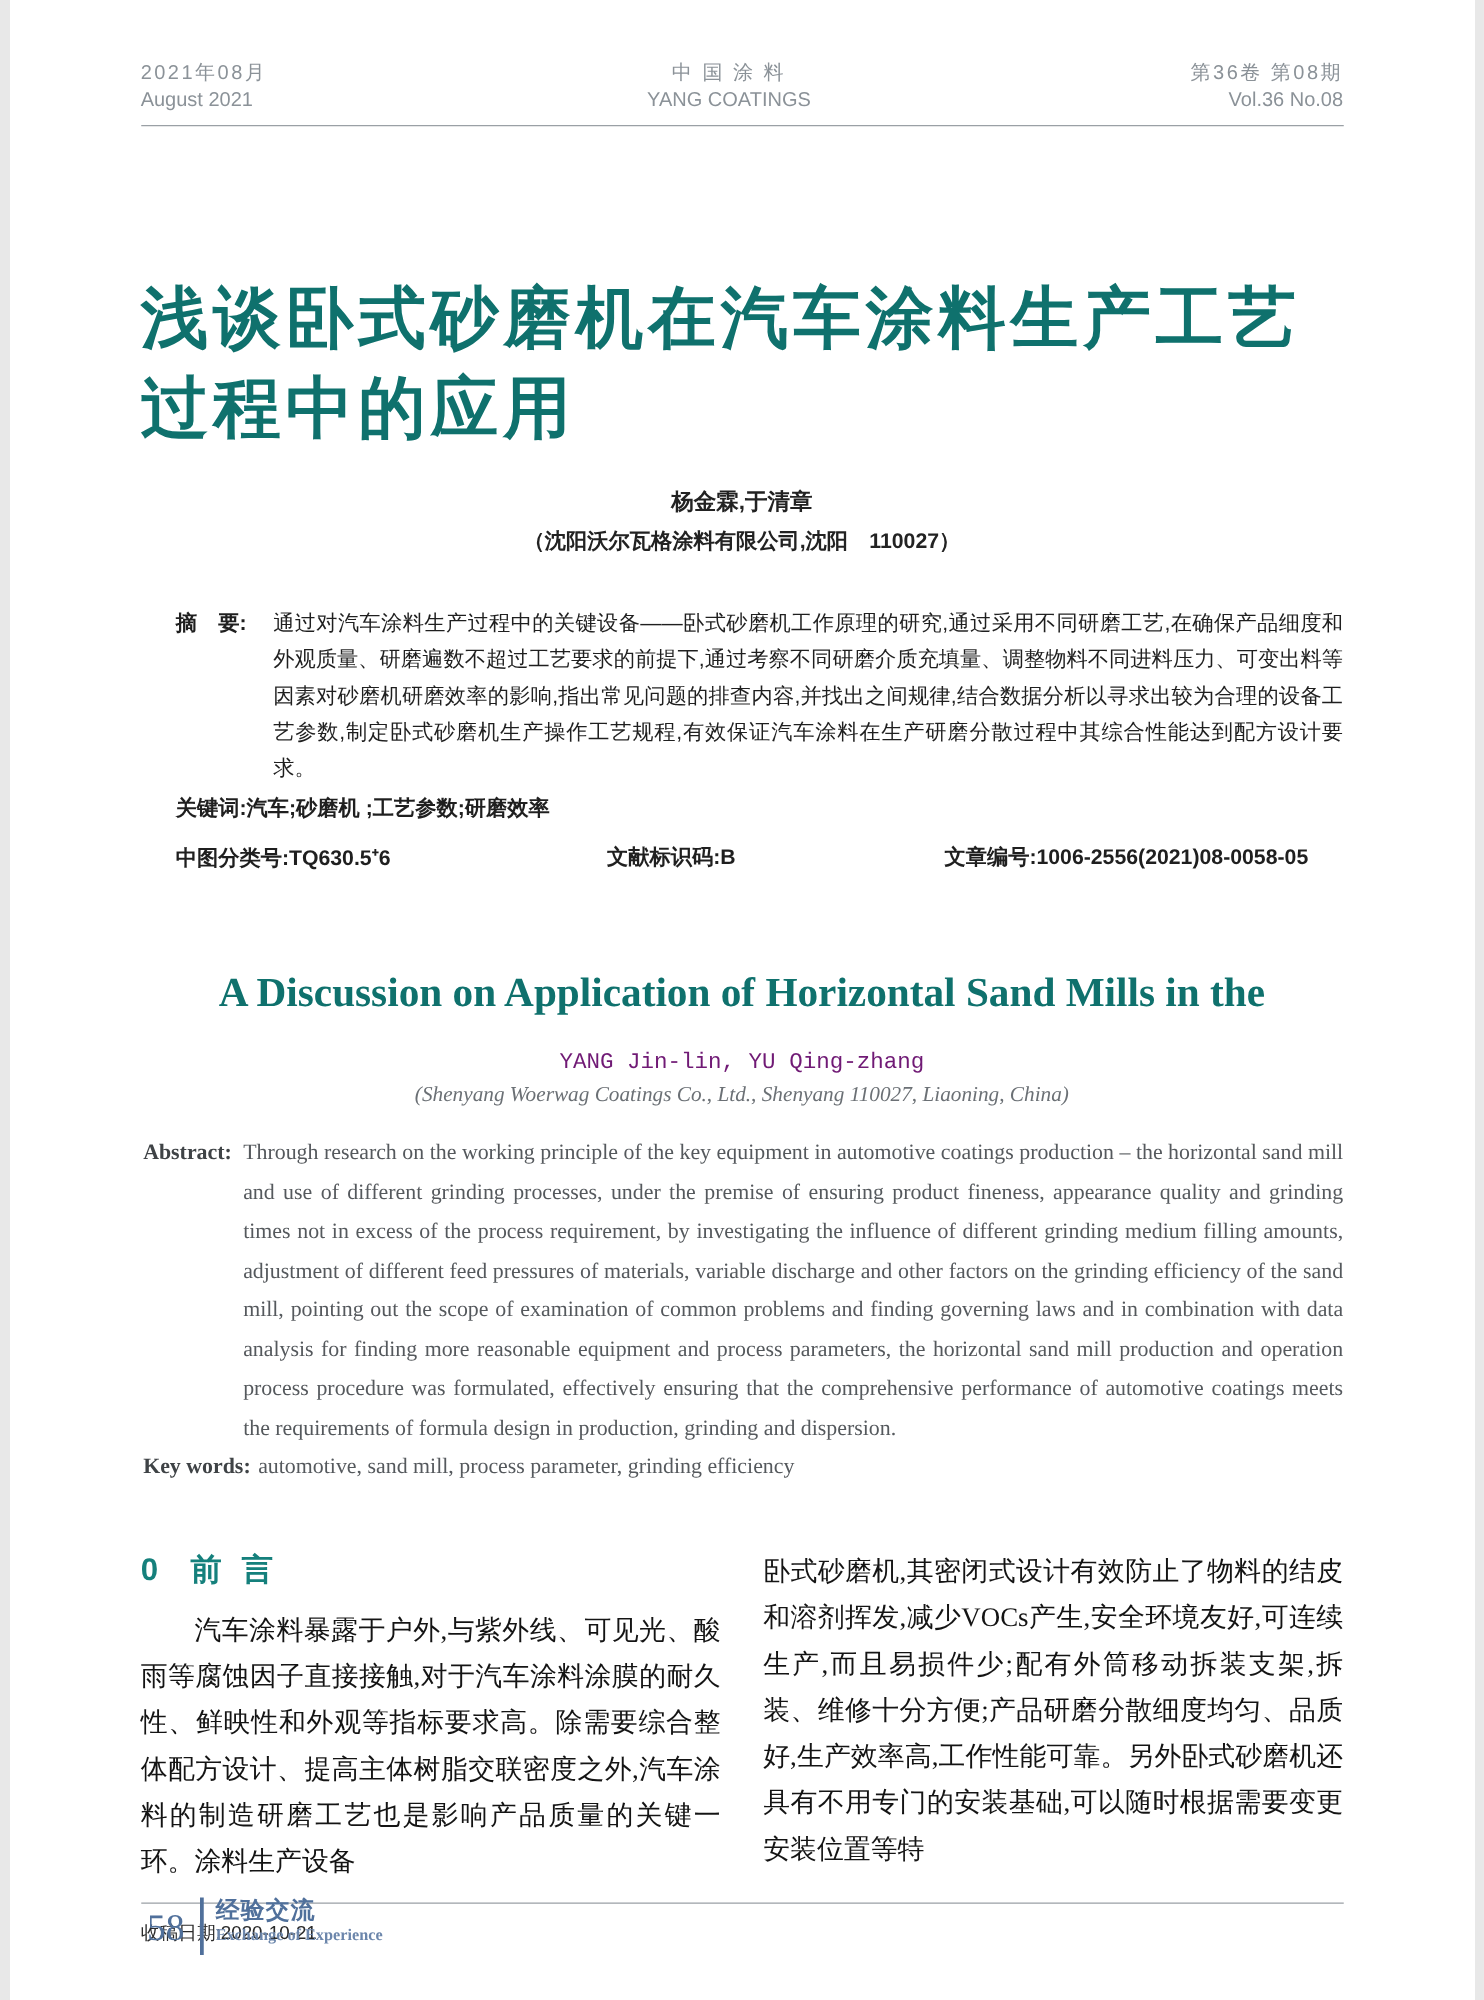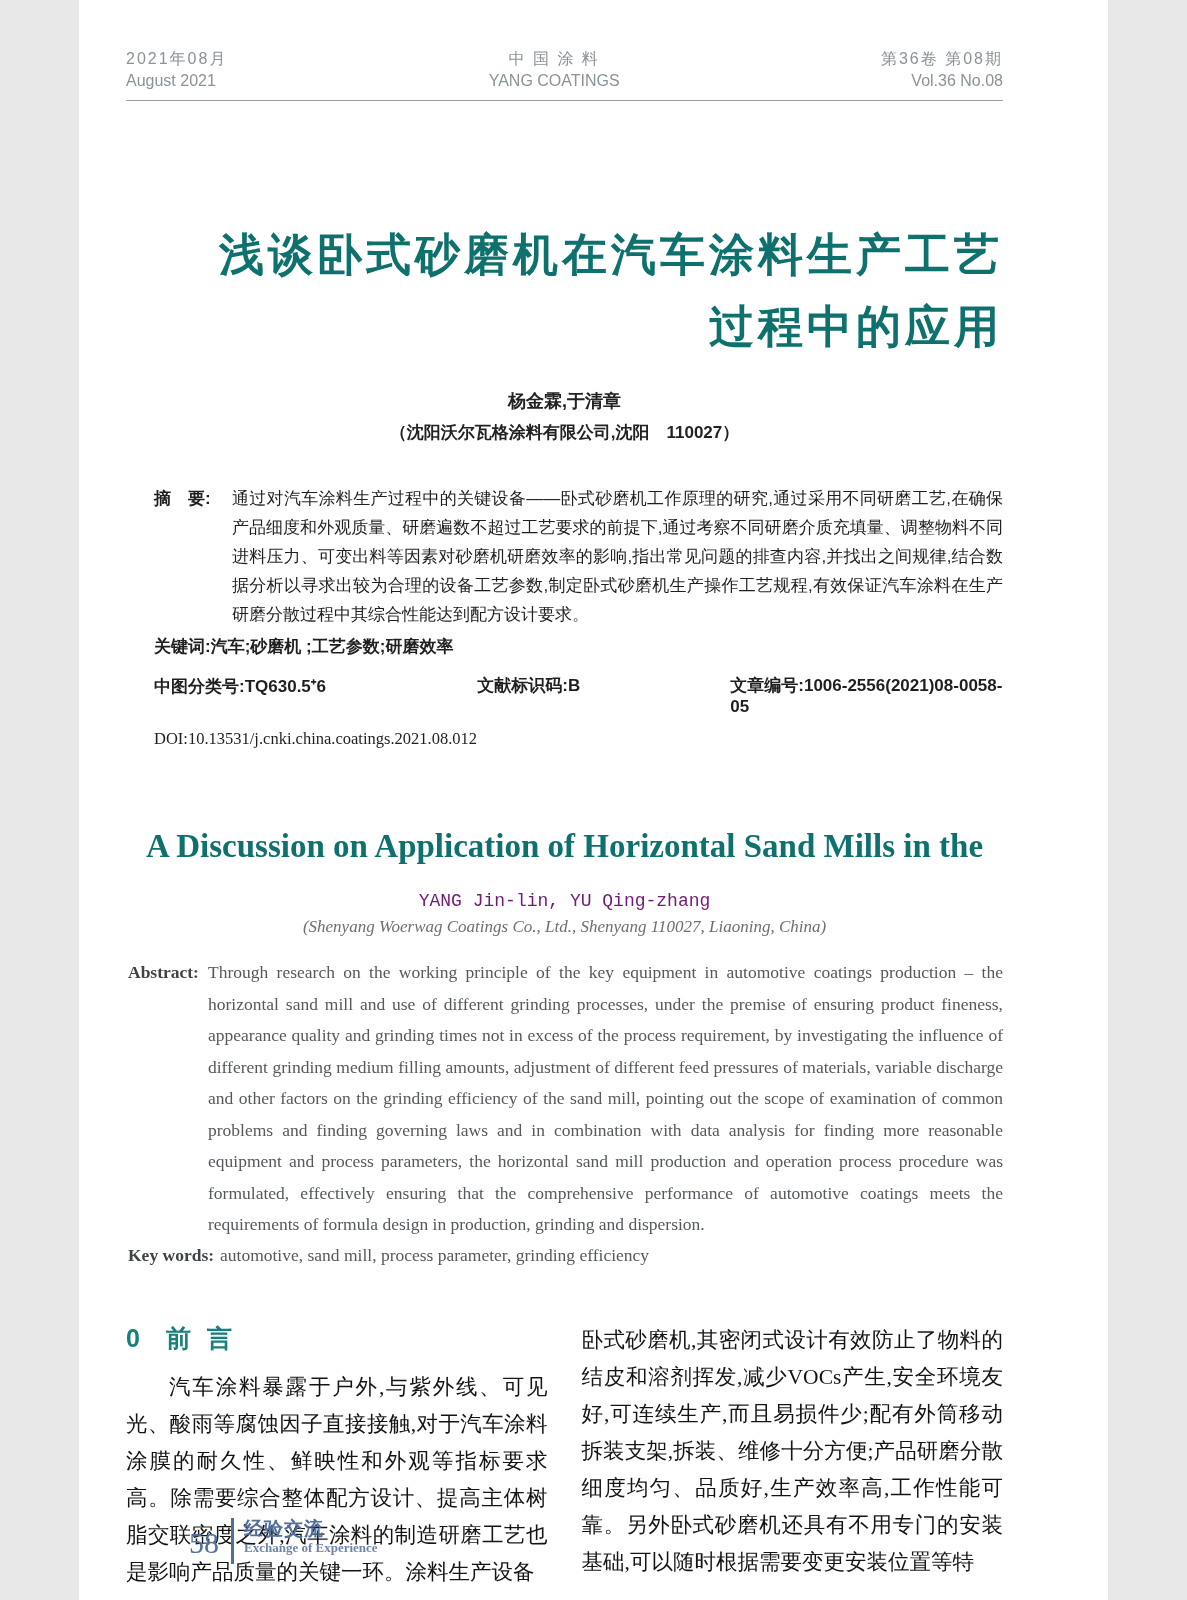--- a/index.html
+++ b/index.html
@@ -1,41 +1,41 @@
 <!DOCTYPE html>
 <html><head>
 <meta charset="utf-8">
 <style>
   html,body{margin:0;padding:0;background:#e8e8e8;}
   .page{
     position:relative;
-    width:1029px;height:1600px;
+    width:1172px;height:1600px;
     margin:0 auto;
     background:#ffffff;
     overflow:hidden;
     font-family:"Liberation Serif", serif;
     color:#1a1a1a;
     box-sizing:border-box;
-    padding:48px 105px 0 47px;
+    padding:48px 105px 0 105px;
   }
   
   .runhead{display:flex;justify-content:space-between;align-items:flex-end;
     color:#8b9298;font-family:"Liberation Sans", sans-serif;font-size:16px;line-height:22px;}
   .runhead .col{display:flex;flex-direction:column;}
   .runhead .c-left{text-align:left;}
   .runhead .c-center{text-align:center;}
   .runhead .c-right{text-align:right;}
   .runhead .zh{letter-spacing:2px;}
   .runhead-rule{border:none;border-top:1.5px solid #9aa0a5;margin:8px 0 0 0;}
 
   
   .title-zh{
-    margin-top:118px;text-align:right;
+    margin-top:118px;text-align:left;
     font-family:"Liberation Sans", sans-serif;font-weight:800;
-    font-size:45px;line-height:72px;letter-spacing:4px;
+    font-size:54px;line-height:72px;letter-spacing:4px;
     color:#0f716d;
   }
   .authors-zh{margin-top:26px;text-align:center;font-family:"Liberation Sans", sans-serif;
     font-weight:700;font-size:18px;color:#222;}
   .affil-zh{margin-top:8px;text-align:center;font-family:"Liberation Sans", sans-serif;
     font-weight:700;font-size:17px;color:#222;}
 
   
   .abs-zh{
     margin:40px 0 0 28px;position:relative;padding-left:78px;
@@ -150,21 +150,20 @@
   <div class="kw-zh">
     <span>关键词:</span><span>汽车;砂磨机 ;工艺参数;研磨效率</span>
   </div>
 
   <div class="meta-row">
     <span class="m1">中图分类号:TQ630.5⁺6</span>
     <span class="m2">文献标识码:B</span>
     <span class="m3">文章编号:1006-2556(2021)08-0058-05</span>
   </div>
 
-  <div class="doi">DOI:10.13531/j.cnki.china.coatings.2021.08.012</div>
 
   <div class="title-en">
     <div>A Discussion on Application of Horizontal Sand Mills in the</div>
   </div>
 
   <div class="authors-en">YANG Jin-lin, YU Qing-zhang</div>
   <div class="affil-en">(Shenyang Woerwag Coatings Co., Ltd., Shenyang 110027, Liaoning, China)</div>
 
   <div class="abs-en">
     <span class="lbl">Abstract:</span>

